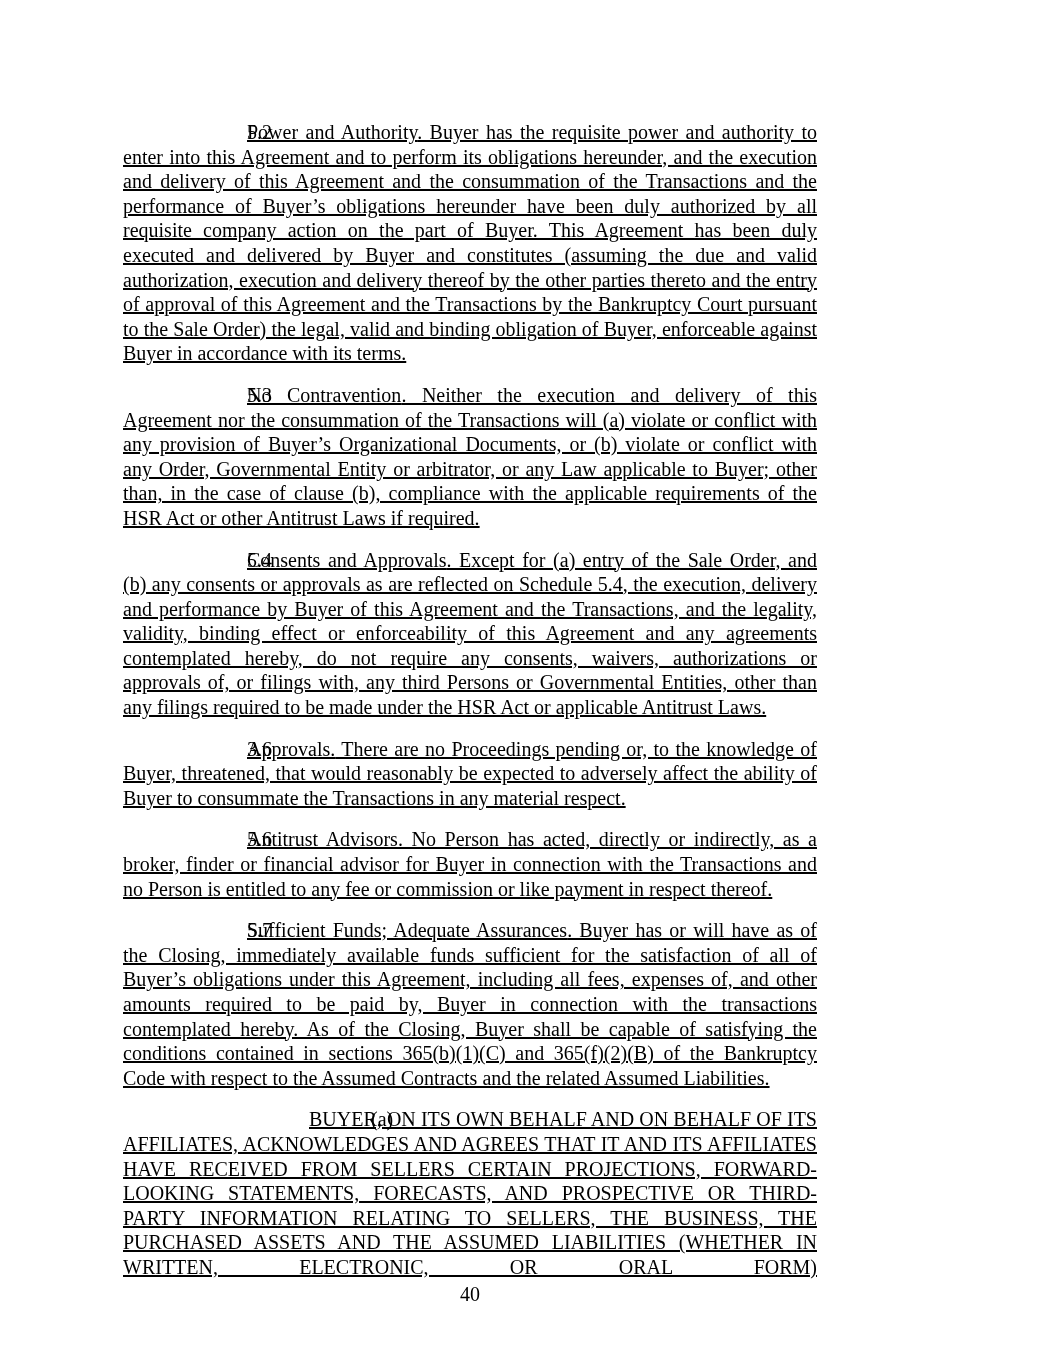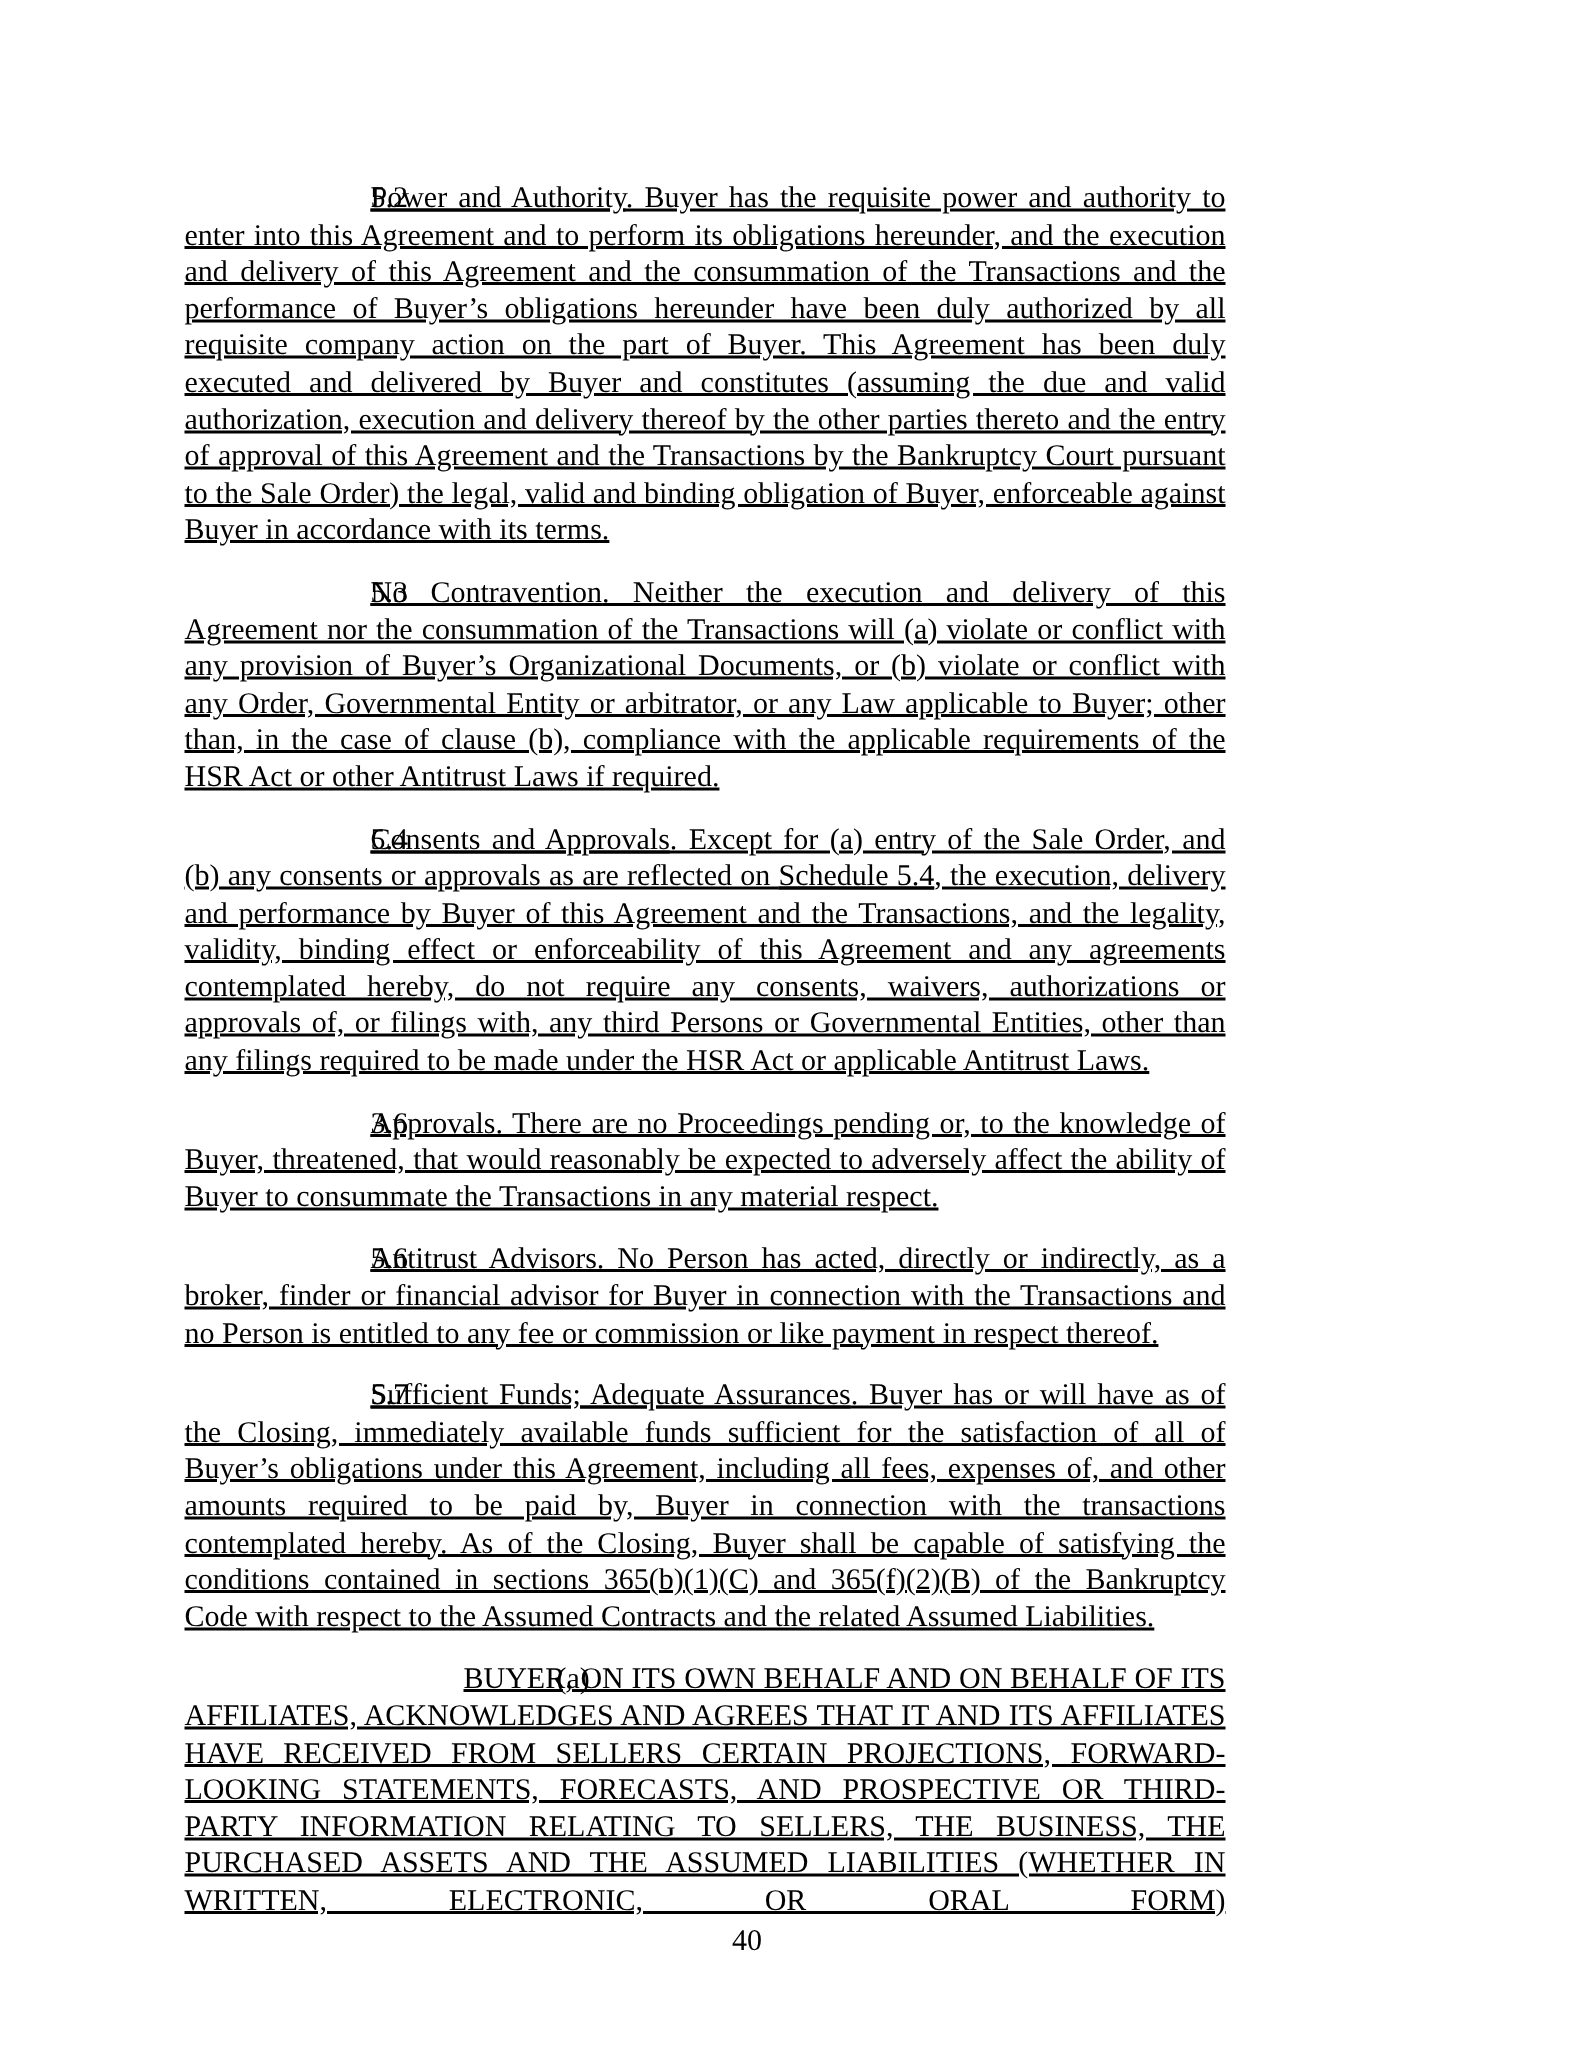--- a/index.html
+++ b/index.html
@@ -38,21 +38,20 @@
   }
   .footer {
     position: absolute;
     bottom: 58px;
     left: 0;
     width: 100%;
     text-align: center;
     font-family: "Liberation Serif", "DejaVu Serif", serif;
     font-size: 20px;
     color: #000000;
-    margin-left: 28px;
   }
 </style>
 </head>
 <body>
 
 <div class="page">
 
   <p class="para"><span class="num">5.2</span><span class="sec-title">Power and Authority</span><span>. Buyer has the requisite power and authority to enter into this Agreement and to perform its obligations hereunder, and the execution and delivery of this Agreement and the consummation of the Transactions and the performance of Buyer’s obligations hereunder have been duly authorized by all requisite company action on the part of Buyer. This Agreement has been duly executed and delivered by Buyer and constitutes (assuming the due and valid authorization, execution and delivery thereof by the other parties thereto and the entry of approval of this Agreement and the Transactions by the Bankruptcy Court pursuant to the Sale Order) the legal, valid and binding obligation of Buyer, enforceable against Buyer in accordance with its terms.</span></p>
 
   <p class="para"><span class="num">5.3</span><span class="sec-title">No Contravention</span><span>. Neither the execution and delivery of this Agreement nor the consummation of the Transactions will (a) violate or conflict with any provision of Buyer’s Organizational Documents, or (b) violate or conflict with any Order, Governmental Entity or arbitrator, or any Law applicable to Buyer; other than, in the case of clause (b), compliance with the applicable requirements of the HSR Act or other Antitrust Laws if required.</span></p>

